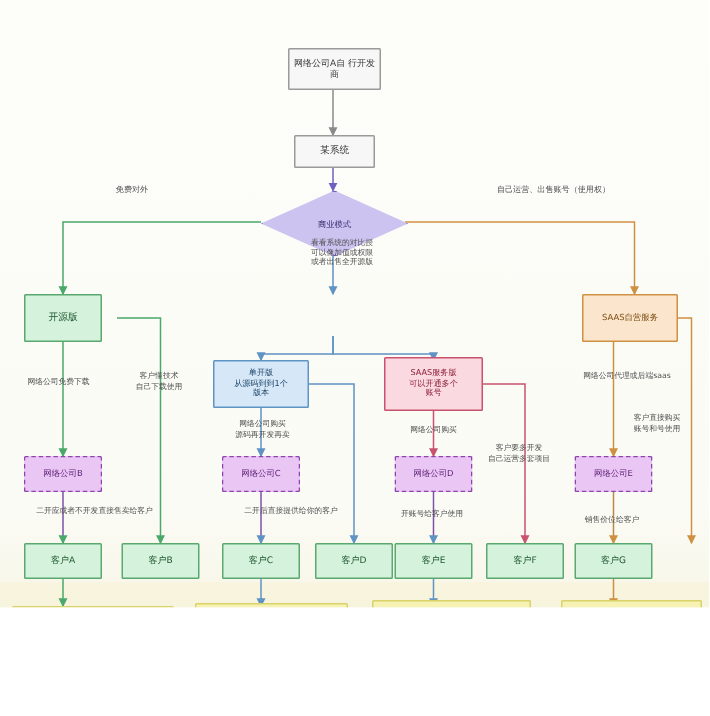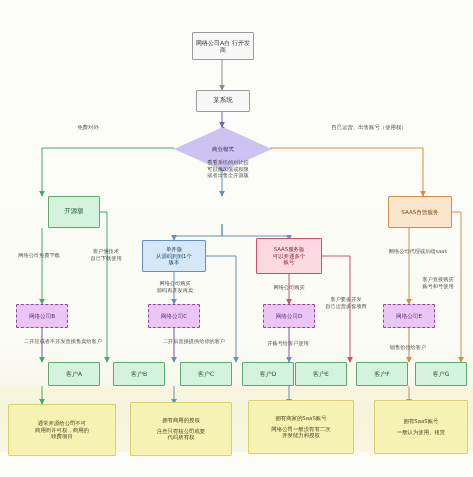--- a/index.html
+++ b/index.html
@@ -3,21 +3,21 @@
 <meta charset="utf-8">
 <style>
   html, body {
     margin: 0;
     padding: 0;
     background: #ffffff;
   }
   #canvas {
     position: relative;
     width: 473px;
-    height: 477px;
+    height: 405px;
     background: #ffffff;
     overflow: hidden;
     font-family: "DejaVu Sans", "Liberation Sans", sans-serif;
   }
   
   .bg-panel {
     position: absolute;
     left: 0; top: 0;
     width: 473px; height: 477px;
     background: linear-gradient(180deg, #fdfdfa 0%, #fbfbf5 72%, #f6f4e2 88%, #ffffff 100%);
@@ -43,21 +43,21 @@
     justify-content: center;
     text-align: center;
     line-height: 1.22;
     overflow: hidden;
     border-radius: 1px;
   }
   .node span { display: block; padding: 0 2px; }
 
   
   .n-grey   { background: #f7f7f7; border: 1px solid #9a9a9a; color: #3a3a3a; }
-  .n-green  { background: #d5f2dd; border: 1px solid #5aa86f; color: #20572f; margin-left: 32px; }
+  .n-green  { background: #d5f2dd; border: 1px solid #5aa86f; color: #20572f; }
   .n-blue   { background: #d6e8f7; border: 1px solid #5f93c4; color: #1d4468; }
   .n-red    { background: #fbd9e0; border: 1px solid #c9526e; color: #8c1f38; }
   .n-orange { background: #fbe6cd; border: 1px solid #d09042; color: #7b4c12; }
   .n-purple { background: #eac6f5; border: 1px dashed #8e44ad; color: #5b1d73; }
   .n-yellow { background: #f6f2b4; border: 1px solid #d9d26a; color: #4a4620; text-align: center; }
   .n-yellow-in { display:flex; flex-direction: column; gap: 4px; padding: 4px 3px; width: 100%; }
 
   .diamond {
     position: absolute;
     width: 96px; height: 42px;

